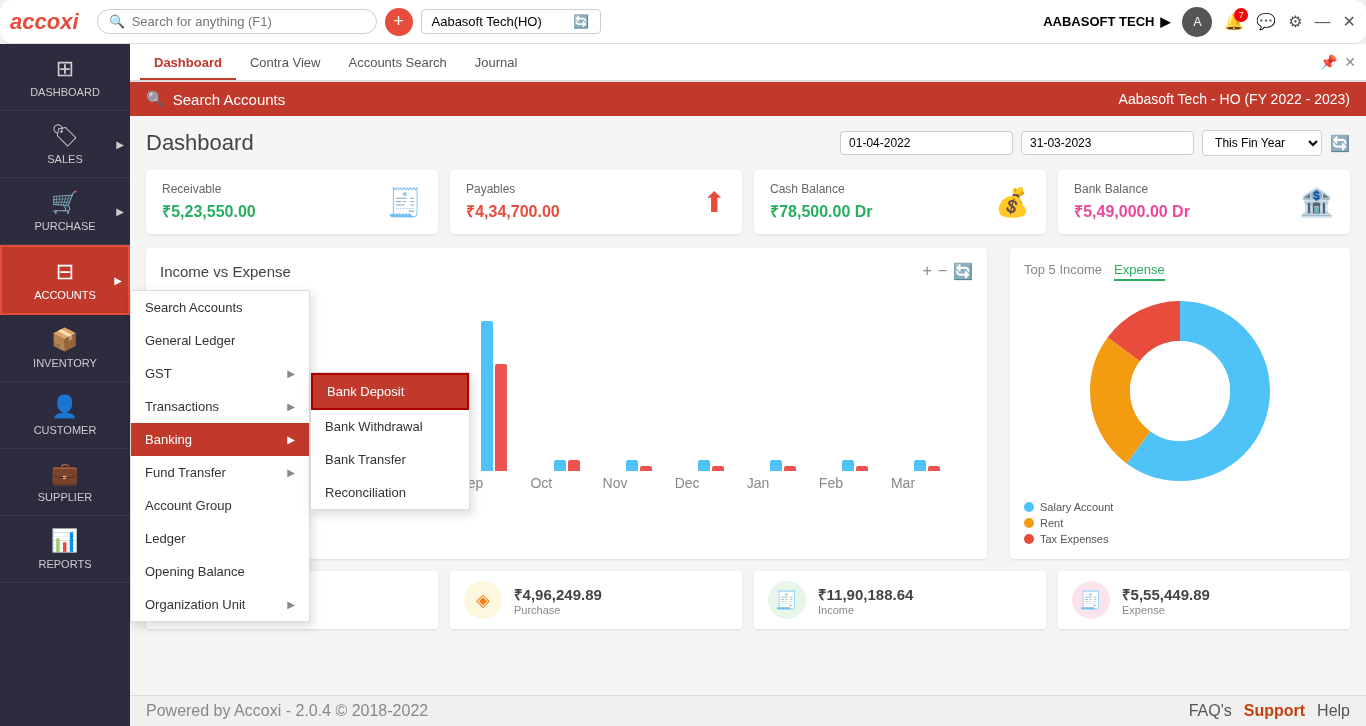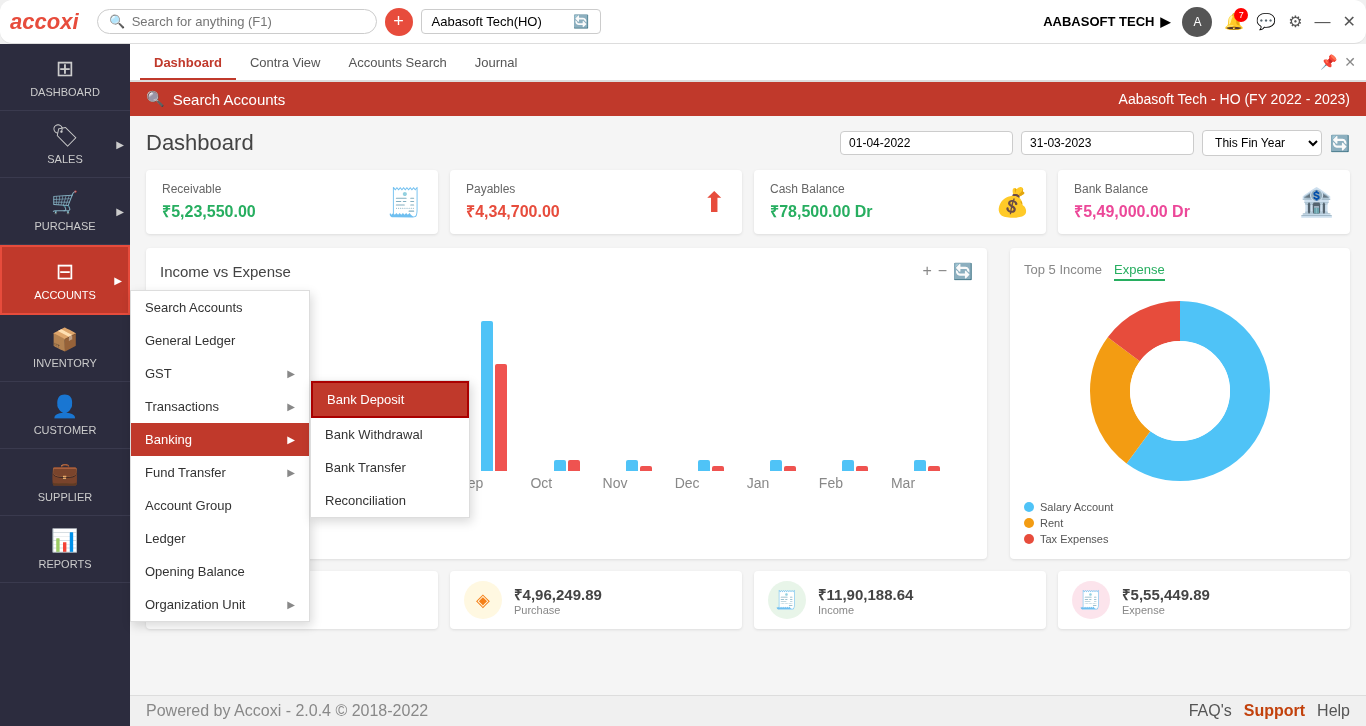--- a/index.html
+++ b/index.html
@@ -116,21 +116,21 @@
     .menu-item.highlighted { background: #c0392b; color: white; }
     .submenu-arrow { font-size: 10px; color: #888; }
     .menu-item.highlighted .submenu-arrow { color: white; }
 
     .submenu { position: absolute; left: 180px; background: white; border: 1px solid #ddd; box-shadow: 2px 4px 10px rgba(0,0,0,0.15); min-width: 160px; z-index: 101; }
     .submenu-item { padding: 9px 14px; font-size: 13px; color: #333; cursor: pointer; }
     .submenu-item.highlighted { background: #c0392b; color: white; border: 2px solid #a00; }
 
     
     .accounts-menu { top: 290px; left: 130px; }
-    .banking-submenu { top: 380px; left: 310px; }
+    .banking-submenu { top: 372px; left: 310px; }
   </style>
 </head>
 <body>
 
 <div class="top-bar">
   <div class="logo">
     <span>accoxi</span>
   </div>
   <div class="search-bar">
     <span class="search-icon-top">🔍</span>

